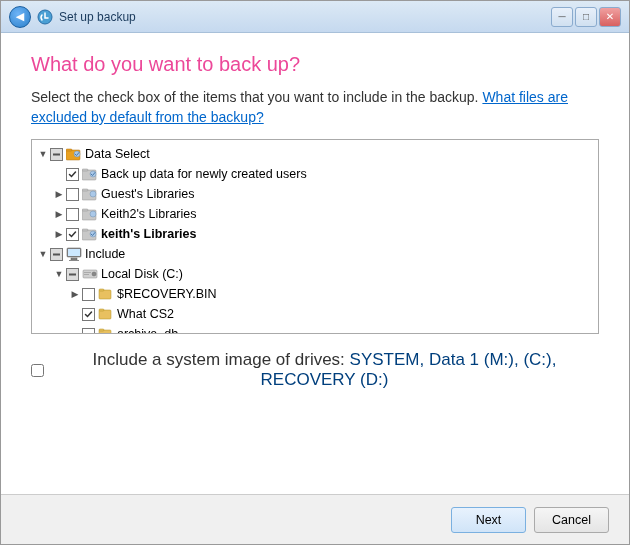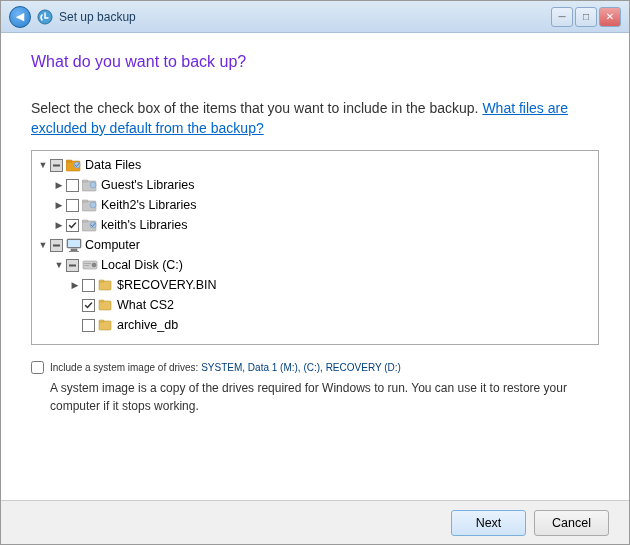--- a/index.html
+++ b/index.html
@@ -96,24 +96,24 @@
     .content {
       flex: 1;
       padding: 20px 30px 15px 30px;
       display: flex;
       flex-direction: column;
       gap: 12px;
       background: #ffffff;
     }
 
     .page-title {
-      font-size: 16px;
-      color: #6d28d9;
+      font-size: 20px;
+      color: #ec4899;
       font-weight: normal;
-      margin-bottom: 16px;
+      margin-bottom: 0;
     }
 
     .description {
       font-size: 14px;
       color: #333;
       line-height: 1.4;
     }
 
     .description a {
       color: #0066cc;
@@ -187,21 +187,21 @@
       align-items: center;
       justify-content: center;
     }
 
     .item-label {
       font-size: 12.5px;
       color: #000;
       white-space: nowrap;
     }
 
-    .item-label.bold { font-weight: normal; }
+    .item-label.bold { font-weight: bold; }
 
     
     .tree-container::-webkit-scrollbar { width: 14px; }
     .tree-container::-webkit-scrollbar-track { background: #f0f0f0; }
     .tree-container::-webkit-scrollbar-thumb { background: #c0c0c0; border: 1px solid #a0a0a0; }
 
     
     .system-image-section {
       display: flex;
       flex-direction: column;
@@ -217,34 +217,35 @@
 
     .sys-checkbox {
       width: 13px;
       height: 13px;
       border: 1px solid #777;
       background: #fff;
       flex-shrink: 0;
     }
 
     .system-image-label {
-      font-size: 10px;
+      font-size: 17px;
       color: #333;
+      text-align: center;
     }
 
     .system-image-desc {
       font-size: 12px;
       color: #333;
       line-height: 1.45;
       margin-left: 19px;
     }
 
     
     .footer {
-      height: 44px;
+      height: 50px;
       background: #f0f0f0;
       border-top: 1px solid #ccc;
       display: flex;
       align-items: center;
       justify-content: flex-end;
       padding: 6px 20px;
       gap: 8px;
       flex-shrink: 0;
     }
 
@@ -319,84 +320,101 @@
               </svg>
           </div>
           <div class="item-icon">
             <svg width="16" height="14" viewBox="0 0 16 14">
               <rect x="0" y="3" width="14" height="10" rx="1" fill="#e8a020" stroke="#b07010" stroke-width="0.5"></rect>
               <rect x="0" y="2" width="6" height="2" rx="1" fill="#e8a020" stroke="#b07010" stroke-width="0.5"></rect>
               <circle cx="11" cy="7" r="3" fill="#aac8e8" stroke="#7090b0" stroke-width="0.5"></circle>
               <path d="M9 7 L10.5 8.5 L13 5.5" stroke="#4a7aaa" stroke-width="1" fill="none" stroke-linecap="round"></path>
             </svg>
           </div>
-          <span class="item-label">Data Files</span>
-        </div>
-
+          <span class="item-label">Data Select</span>
+        </div>
 
         <div class="tree-item indent-1">
-          <div class="expander">▶</div>
-          <div class="checkbox" style="border:1px solid #777;background:#fff;width:13px;height:13px;flex-shrink:0;margin-right:3px;"></div>
-          <div class="item-icon">
-            <svg width="16" height="14" viewBox="0 0 16 14">
-              <rect x="0" y="3" width="14" height="10" rx="1" fill="#c8c8c8" stroke="#909090" stroke-width="0.5"></rect>
-              <rect x="0" y="2" width="6" height="2" rx="1" fill="#c8c8c8" stroke="#909090" stroke-width="0.5"></rect>
-              <circle cx="11" cy="7" r="3" fill="#aac8e8" stroke="#7090b0" stroke-width="0.5"></circle>
-            </svg>
-          </div>
-          <span class="item-label">Guest's Libraries</span>
-        </div>
-
-        <div class="tree-item indent-1">
-          <div class="expander">▶</div>
-          <div class="checkbox" style="border:1px solid #777;background:#fff;width:13px;height:13px;flex-shrink:0;margin-right:3px;"></div>
-          <div class="item-icon">
-            <svg width="16" height="14" viewBox="0 0 16 14">
-              <rect x="0" y="3" width="14" height="10" rx="1" fill="#c8c8c8" stroke="#909090" stroke-width="0.5"></rect>
-              <rect x="0" y="2" width="6" height="2" rx="1" fill="#c8c8c8" stroke="#909090" stroke-width="0.5"></rect>
-              <circle cx="11" cy="7" r="3" fill="#aac8e8" stroke="#7090b0" stroke-width="0.5"></circle>
-            </svg>
-          </div>
-          <span class="item-label">Keith2's Libraries</span>
-        </div>
-
-        <div class="tree-item indent-1">
-          <div class="expander">▶</div>
+          <div class="expander" style="visibility:hidden;">▶</div>
           <div class="checkbox checked">
             <svg width="9" height="9">
                 <path d="M1.5 4.5 L3.5 6.5 L7.5 2" stroke="#333" stroke-width="1.5" fill="none" stroke-linecap="round"></path>
               </svg>
           </div>
           <div class="item-icon">
             <svg width="16" height="14" viewBox="0 0 16 14">
               <rect x="0" y="3" width="14" height="10" rx="1" fill="#c8c8c8" stroke="#909090" stroke-width="0.5"></rect>
               <rect x="0" y="2" width="6" height="2" rx="1" fill="#c8c8c8" stroke="#909090" stroke-width="0.5"></rect>
               <circle cx="11" cy="7" r="3" fill="#aac8e8" stroke="#7090b0" stroke-width="0.5"></circle>
               <path d="M9 7 L10.5 8.5 L13 5.5" stroke="#4a7aaa" stroke-width="1" fill="none" stroke-linecap="round"></path>
             </svg>
           </div>
+          <span class="item-label">Back up data for newly created users</span>
+        </div>
+
+        <div class="tree-item indent-1">
+          <div class="expander">▶</div>
+          <div class="checkbox" style="border:1px solid #777;background:#fff;width:13px;height:13px;flex-shrink:0;margin-right:3px;"></div>
+          <div class="item-icon">
+            <svg width="16" height="14" viewBox="0 0 16 14">
+              <rect x="0" y="3" width="14" height="10" rx="1" fill="#c8c8c8" stroke="#909090" stroke-width="0.5"></rect>
+              <rect x="0" y="2" width="6" height="2" rx="1" fill="#c8c8c8" stroke="#909090" stroke-width="0.5"></rect>
+              <circle cx="11" cy="7" r="3" fill="#aac8e8" stroke="#7090b0" stroke-width="0.5"></circle>
+            </svg>
+          </div>
+          <span class="item-label">Guest's Libraries</span>
+        </div>
+
+        <div class="tree-item indent-1">
+          <div class="expander">▶</div>
+          <div class="checkbox" style="border:1px solid #777;background:#fff;width:13px;height:13px;flex-shrink:0;margin-right:3px;"></div>
+          <div class="item-icon">
+            <svg width="16" height="14" viewBox="0 0 16 14">
+              <rect x="0" y="3" width="14" height="10" rx="1" fill="#c8c8c8" stroke="#909090" stroke-width="0.5"></rect>
+              <rect x="0" y="2" width="6" height="2" rx="1" fill="#c8c8c8" stroke="#909090" stroke-width="0.5"></rect>
+              <circle cx="11" cy="7" r="3" fill="#aac8e8" stroke="#7090b0" stroke-width="0.5"></circle>
+            </svg>
+          </div>
+          <span class="item-label">Keith2's Libraries</span>
+        </div>
+
+        <div class="tree-item indent-1">
+          <div class="expander">▶</div>
+          <div class="checkbox checked">
+            <svg width="9" height="9">
+                <path d="M1.5 4.5 L3.5 6.5 L7.5 2" stroke="#333" stroke-width="1.5" fill="none" stroke-linecap="round"></path>
+              </svg>
+          </div>
+          <div class="item-icon">
+            <svg width="16" height="14" viewBox="0 0 16 14">
+              <rect x="0" y="3" width="14" height="10" rx="1" fill="#c8c8c8" stroke="#909090" stroke-width="0.5"></rect>
+              <rect x="0" y="2" width="6" height="2" rx="1" fill="#c8c8c8" stroke="#909090" stroke-width="0.5"></rect>
+              <circle cx="11" cy="7" r="3" fill="#aac8e8" stroke="#7090b0" stroke-width="0.5"></circle>
+              <path d="M9 7 L10.5 8.5 L13 5.5" stroke="#4a7aaa" stroke-width="1" fill="none" stroke-linecap="round"></path>
+            </svg>
+          </div>
           <span class="item-label bold">keith's Libraries</span>
         </div>
 
         <div class="tree-item indent-0">
           <div class="expander">▼</div>
           <div class="checkbox partial">
             <svg width="9" height="9">
                 <rect x="1" y="3.5" width="7" height="2" fill="#555"></rect>
               </svg>
           </div>
           <div class="item-icon">
             <svg width="16" height="14" viewBox="0 0 16 14">
               <rect x="1" y="1" width="14" height="9" rx="1" fill="#888" stroke="#555" stroke-width="0.5"></rect>
               <rect x="2" y="2" width="12" height="7" fill="#cce8ff"></rect>
               <rect x="5" y="11" width="6" height="2" fill="#888" stroke="#555" stroke-width="0.5"></rect>
               <rect x="3" y="13" width="10" height="1" fill="#888"></rect>
             </svg>
           </div>
-          <span class="item-label">Computer</span>
+          <span class="item-label">Include</span>
         </div>
 
         <div class="tree-item indent-1">
           <div class="expander">▼</div>
           <div class="checkbox partial">
             <svg width="9" height="9">
                 <rect x="1" y="3.5" width="7" height="2" fill="#555"></rect>
               </svg>
           </div>
           <div class="item-icon">
@@ -454,21 +472,20 @@
     </div>
 
     <div class="system-image-section">
       <div class="system-image-checkbox-row">
         <input type="checkbox" class="sys-checkbox" style="width: 13px; height: 13px; margin: 0px; flex-shrink: 0;">
         <span class="system-image-label">
           <span>Include a system image of drives:</span>
           <span style="color:#003f7d;"> <span>SYSTEM, Data 1 (M:), (C:), RECOVERY (D:)</span></span>
         </span>
       </div>
-      <p class="system-image-desc">A system image is a copy of the drives required for Windows to run. You can use it to restore your computer if it stops working.</p>
     </div>
 
   </div>
 
   <div class="footer">
     <button class="btn btn-next">Next</button>
     <button class="btn btn-cancel">Cancel</button>
   </div>
 
 </div>

